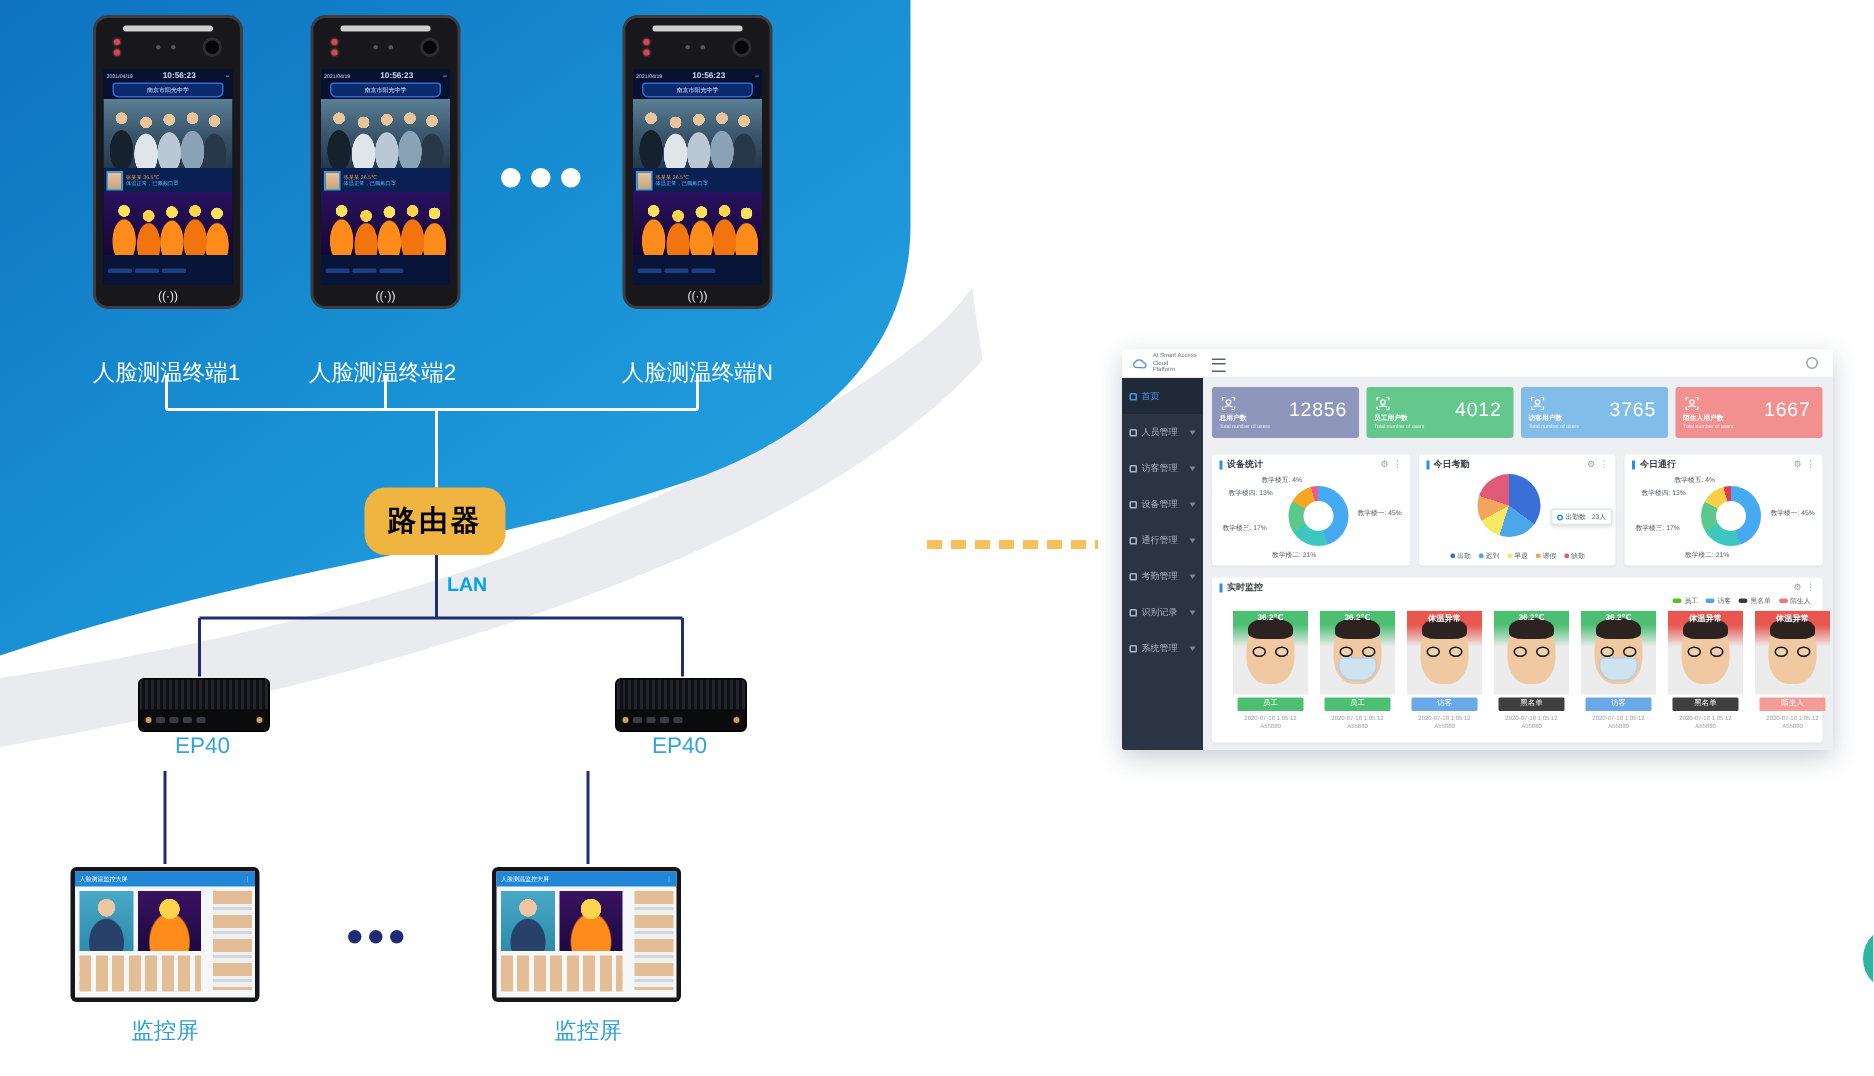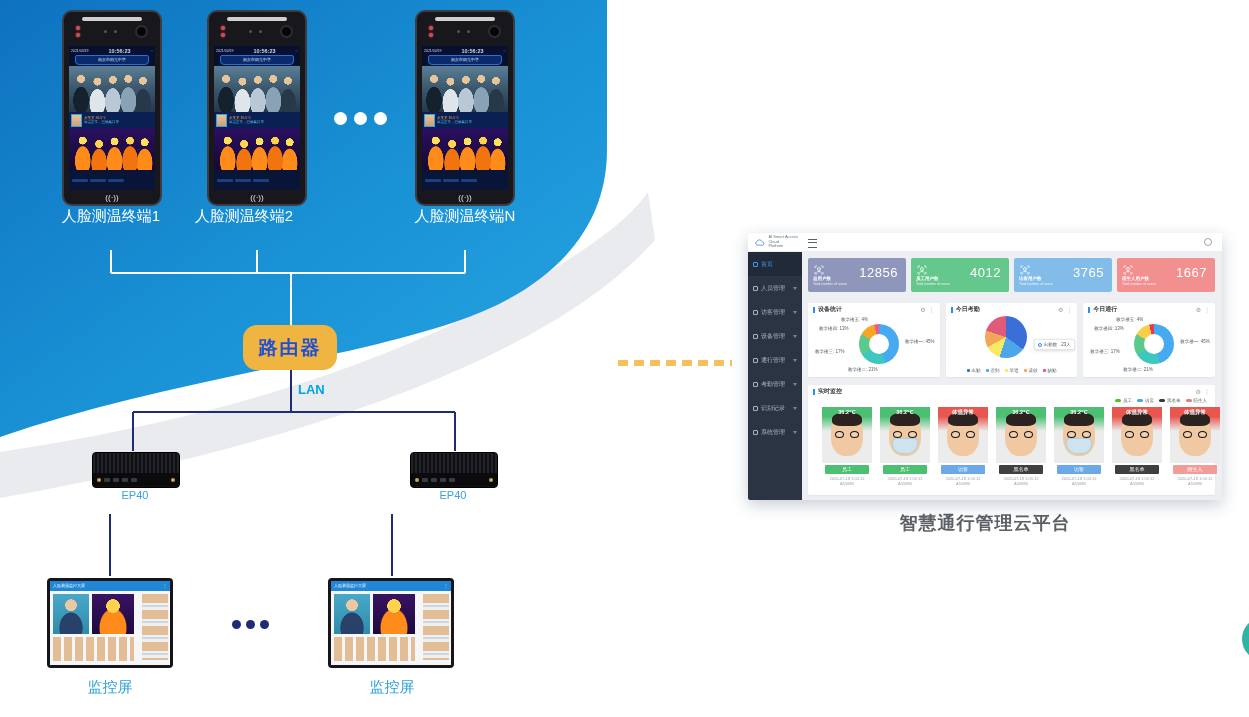--- a/index.html
+++ b/index.html
@@ -1,21 +1,21 @@
 <!DOCTYPE html>
 <html><head>
 <meta charset="utf-8">
 <style>
   html,body{margin:0;padding:0;background:#fff;}
   #stage{position:relative;width:1249px;height:717px;overflow:hidden;background:#fff;
          font-family:"Liberation Sans","DejaVu Sans",sans-serif;}
   svg.bglayer{position:absolute;left:0;top:0;z-index:0;}
 
   
-  .diagram-label{position:absolute;color:#fff;font-size:15px;text-align:center;width:140px;z-index:3;}
+  .diagram-label{position:absolute;color:#fff;font-size:15px;text-align:center;width:140px;z-index:3;margin-top:32px;}
   .terminal{position:absolute;top:10px;width:100px;height:196px;background:#17171c;border:2px solid #3c3c42;
             border-radius:10px;z-index:2;box-sizing:border-box;}
   .t-speaker{position:absolute;left:18px;top:5px;width:60px;height:4px;background:#cfcfcf;border-radius:2px;}
   .t-cams{position:absolute;left:0;top:12px;width:100%;height:20px;}
   .t-cams .ir,.t-cams .ir2{position:absolute;left:12px;width:4px;height:4px;border-radius:50%;background:#d14953;box-shadow:0 0 2px #ff6b6b;}
   .t-cams .ir{top:2px}.t-cams .ir2{top:9px}
   .t-cams .d1,.t-cams .d2{position:absolute;top:6px;width:3px;height:3px;border-radius:50%;background:#555;}
   .t-cams .d1{left:40px}.t-cams .d2{left:50px}
   .t-cams .lens{position:absolute;right:12px;top:1px;width:13px;height:13px;border-radius:50%;background:#060608;border:2px solid #2d2d33;box-sizing:border-box;}
   .t-screen{position:absolute;left:5px;top:34px;width:86px;height:144px;background:#081030;overflow:hidden;display:flex;flex-direction:column;}
@@ -53,28 +53,28 @@
       radial-gradient(ellipse 8px 15px at 88% 84%,#ff8c1a 94%,transparent),
       linear-gradient(180deg,#2a1060,#150833);}
   .t-foot{flex:1;background:#091538;display:flex;gap:2px;align-items:center;padding:0 3px;}
   .t-foot i{display:block;width:16px;height:3px;background:#1d3f7e;border-radius:1px;}
   .t-rfid{position:absolute;left:0;bottom:2px;width:100%;text-align:center;color:#e8e8e8;font-size:8px;}
   .dots-white{position:absolute;z-index:2;display:flex;gap:7px;}
   .dots-white i{width:13px;height:13px;border-radius:50%;background:#fff;display:block;}
   .dots-navy{position:absolute;z-index:2;display:flex;gap:5px;}
   .dots-navy i{width:9px;height:9px;border-radius:50%;background:#1f2c73;display:block;}
   .router{position:absolute;left:243px;top:325px;width:94px;height:45px;background:#F0B440;border-radius:14px;
-          color:#1d4ed8;font-size:19px;font-weight:bold;text-align:center;line-height:45px;z-index:3;letter-spacing:2px;}
+          color:#000000;font-size:19px;font-weight:bold;text-align:center;line-height:45px;z-index:3;letter-spacing:2px;}
   .lan{position:absolute;left:298px;top:382px;color:#00A2E9;font-size:13px;font-weight:bold;z-index:3;}
   .ep40{position:absolute;top:452px;width:86px;height:34px;background:#111;border-radius:4px;z-index:2;overflow:hidden;border:1px solid #000;}
   .ep40 .tex{height:20px;background:repeating-linear-gradient(90deg,#23232a 0 2px,#101014 2px 4px);}
   .ep40 .ports{height:13px;background:#0b0b0e;display:flex;align-items:center;gap:3px;padding:0 4px;}
   .ep40 .ports .au{width:4px;height:4px;border-radius:50%;background:#caa84a;}
   .ep40 .ports .pt{width:6px;height:4px;background:#3a3a42;border-radius:1px;}
-  .ep-label{position:absolute;width:80px;text-align:center;color:#35A3DC;font-size:11px;top:489px;z-index:2;}
+  .ep-label{position:absolute;width:80px;text-align:center;color:#35A3DC;font-size:15px;top:489px;z-index:2;}
   .monitor{position:absolute;top:578px;width:126px;height:90px;background:#15151a;border-radius:4px;padding:3px;box-sizing:border-box;z-index:2;}
   .m-screen{width:100%;height:100%;background:#f4f6f8;position:relative;overflow:hidden;}
   .m-bar{height:10px;background:#1f86d8;color:#fff;font-size:4px;line-height:10px;padding:0 3px;display:flex;justify-content:space-between;}
   .m-photo{position:absolute;left:3px;top:13px;width:36px;height:40px;background:
       radial-gradient(circle 6px at 50% 28%,#ecc7a0 96%,transparent),
       radial-gradient(ellipse 12px 16px at 50% 85%,#27416b 94%,transparent),
       linear-gradient(180deg,#49a8c8,#2e8cab);}
   .m-thermal{position:absolute;left:42px;top:13px;width:42px;height:40px;background:
       radial-gradient(circle 7px at 50% 30%,#ffd34d 95%,transparent),
       radial-gradient(ellipse 14px 20px at 50% 85%,#ff8c1a 92%,transparent),
@@ -283,21 +283,21 @@
       <div class="t-foot">
           <i></i>
           <i></i>
           <i></i>
         </div>
     </div>
     <div class="t-rfid">((·))</div>
   </div>
 
   <div class="diagram-label" style="left:41px;top:207px">人脸测温终端1</div>
-  <div class="diagram-label" style="left:174px;top:207px">人脸测温终端2</div>
+  <div class="diagram-label" style="left:185px;top:207px">人脸测温终端2</div>
   <div class="diagram-label" style="left:395px;top:207px">人脸测温终端N</div>
 
   <div class="router">路由器</div>
   <div class="lan">LAN</div>
 
   <div class="ep40" style="left:92px">
     <div class="tex"></div>
     <div class="ports">
         <span class="au"></span>
         <span class="pt"></span>
@@ -633,15 +633,14 @@
               </div>
             <div class="ftag" style="background: rgb(242, 155, 151);">陌生人</div>
             <div class="ftime">2020-07-18 1:05:12</div>
             <div class="fid">A55880</div>
           </div>
         </div>
       </div>
     </div>
   </div>
 
-  <div class="caption">智慧通行管理云平台</div>
   <div class="corner-dot"></div>
 </div>
 
 </body></html>

